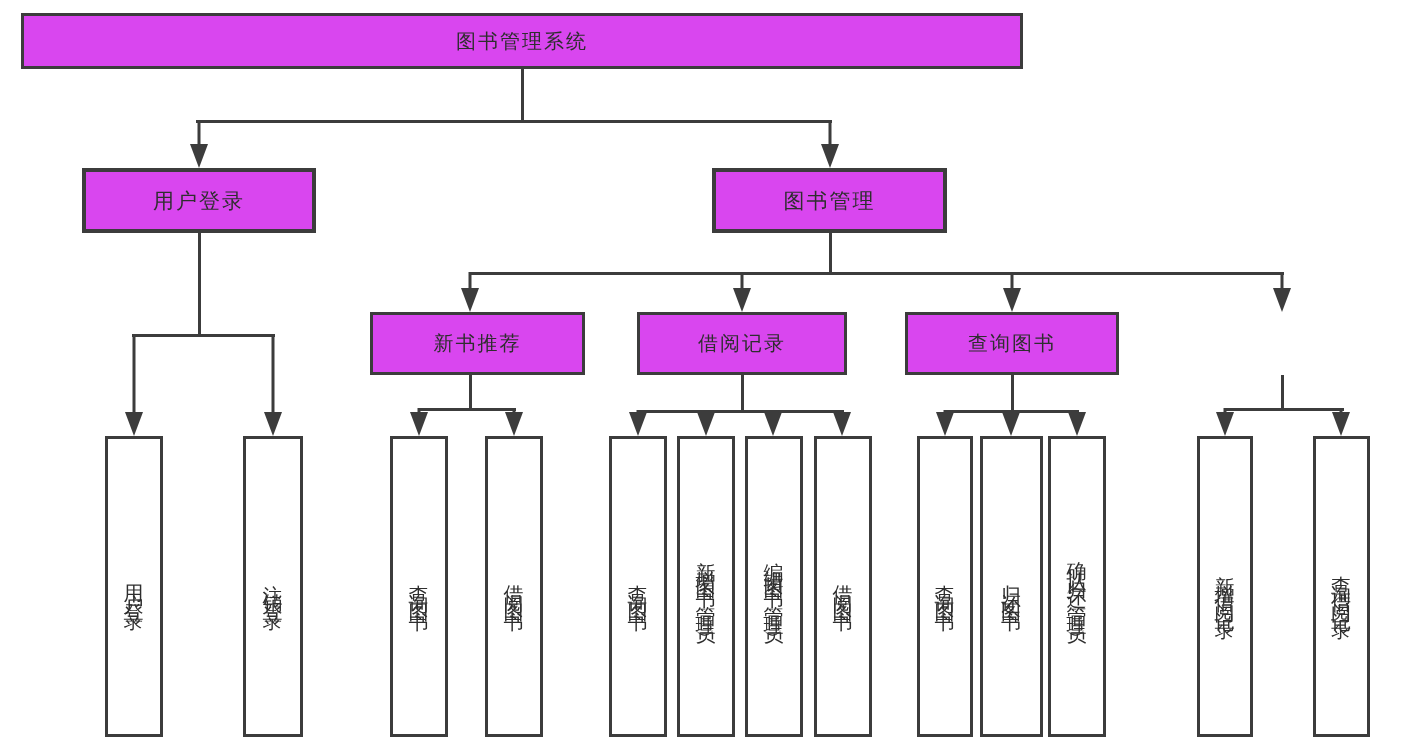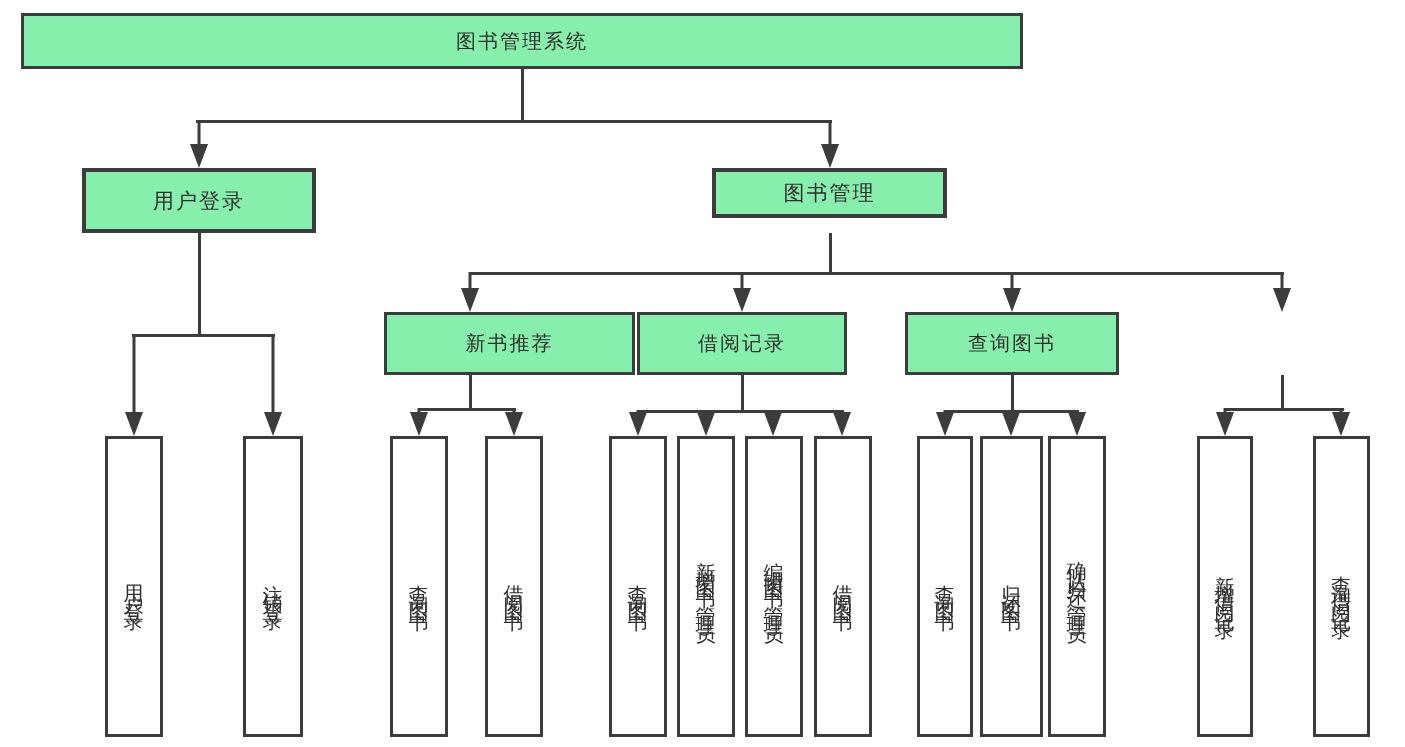--- a/index.html
+++ b/index.html
@@ -1,21 +1,21 @@
 <!DOCTYPE html>
 <html><head>
 <meta charset="utf-8">
 <style>
   html,body{margin:0;padding:0;background:#ffffff;}
   .canvas{
     position:relative;width:1405px;height:747px;background:#ffffff;overflow:hidden;
     font-family:"Liberation Sans","DejaVu Sans",sans-serif;color:#2e2e2e;
   }
   .node{
-    position:absolute;box-sizing:border-box;background:#86efac;border:3px solid #3c3c3c;
+    position:absolute;box-sizing:border-box;background:#d946ef;border:3px solid #3c3c3c;
     display:flex;align-items:center;justify-content:center;
     font-size:20px;letter-spacing:2px;white-space:nowrap;
   }
   .lvl2{border-width:4px;font-size:21px;}
   .vnode{
     position:absolute;top:436px;height:301px;box-sizing:border-box;background:#fff;
     border:3px solid #3c3c3c;display:flex;align-items:center;justify-content:center;
   }
   .vnode span{writing-mode:vertical-rl;text-orientation:mixed;font-size:20px;letter-spacing:9px;line-height:1.1;}
   .vline{position:absolute;width:3px;background:#3c3c3c;}
@@ -135,25 +135,25 @@
       <div class="head"></div>
     </div>
 
   <div class="node" style="left:21px;top:13px;width:1002px;height:56px">
     <span>图书管理系统</span>
   </div>
 
   <div class="node lvl2" style="left:82px;top:168px;width:234px;height:65px">
     <span>用户登录</span>
   </div>
-  <div class="node lvl2" style="left:712px;top:168px;width:235px;height:50px">
+  <div class="node lvl2" style="left:712px;top:168px;width:235px;height:65px">
     <span>图书管理</span>
   </div>
 
-  <div class="node" style="left:384px;top:312px;width:251px;height:63px">
+  <div class="node" style="left:370px;top:312px;width:215px;height:63px">
     <span>新书推荐</span>
   </div>
   <div class="node" style="left:637px;top:312px;width:210px;height:63px">
     <span>借阅记录</span>
   </div>
   <div class="node" style="left:905px;top:312px;width:214px;height:63px">
     <span>查询图书</span>
   </div>
 
   <div class="vnode" style="left:105px;width:58px">

